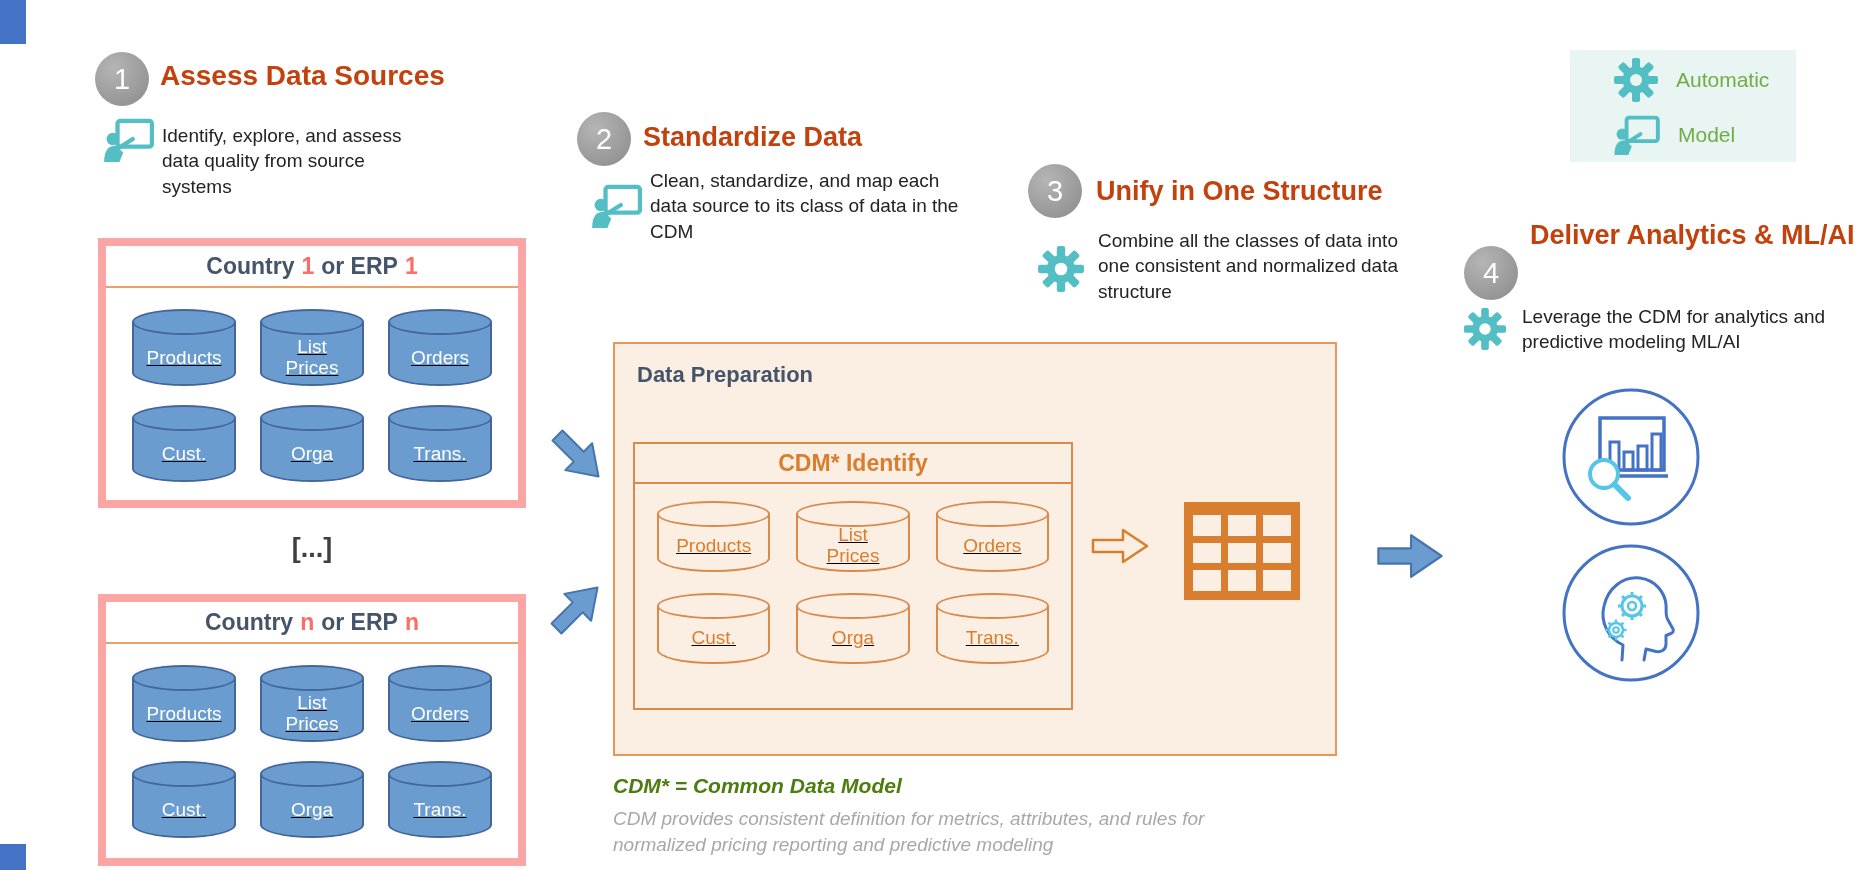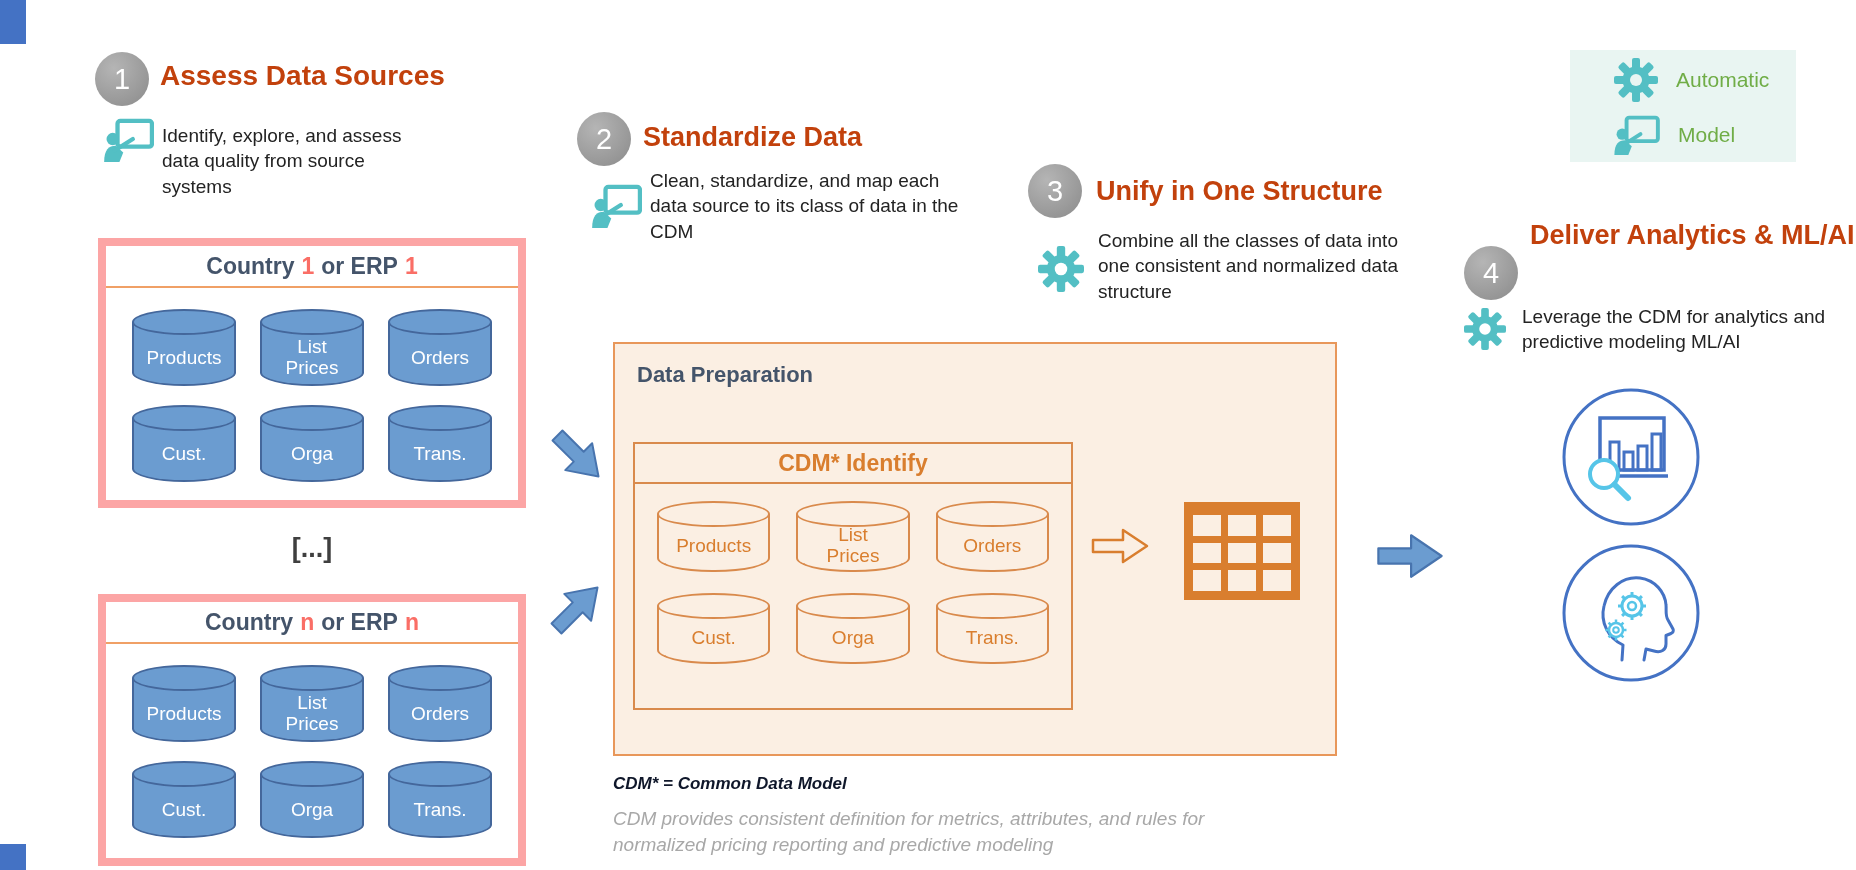--- a/index.html
+++ b/index.html
@@ -26,21 +26,21 @@
   .legend-label { color:#70AD47; font-size:21px; }
 
   .src-box { position:absolute; background:#fff; border:8px solid #fca5a5; box-sizing:border-box; }
   .box-title { height:40px; border-bottom:2px solid #F0A066; display:flex; align-items:center;
                justify-content:center; gap:7px; font-weight:700; font-size:23px; color:#44546A; }
   .box-title .var { color:#FA6E66; }
 
   .cyl-grid { display:grid; grid-template-columns:repeat(3,1fr); column-gap:24px; row-gap:32px;
               padding:34px 26px 20px; }
   .cyl { position:relative; height:62px; background:#6B9CD0; border:2px solid #44679B; border-top:none;
-         border-radius:0 0 55px 55px / 0 0 14px 14px; }
+         border-radius:0 0 55px 55px / 0 0 14px 14px;text-decoration:underline; }
   .cyl::before { content:""; position:absolute; top:-13px; left:-2px; right:-2px; height:26px;
                  background:#6B9CD0; border:2px solid #44679B; border-radius:50%; box-sizing:border-box; }
   .cyl-label { position:relative; z-index:1; display:flex; height:100%; align-items:center;
                justify-content:center; text-align:center; padding:10px 12px 0; box-sizing:border-box;
                color:#fff; font-size:19px; line-height:1.1; }
   .cyl.orange { background:#FBEFE3; border-color:#D98A4C; }
   .cyl.orange::before { background:#FBEFE3; border-color:#D98A4C; }
   .cyl.orange .cyl-label { color:#D97E2E; }
 
   .ellipsis { position:absolute; text-align:center; font-weight:700; font-size:27px; color:#3f3f3f; }
@@ -54,21 +54,21 @@
   .cdm-grid { display:grid; grid-template-columns:repeat(3,1fr); column-gap:26px; row-gap:34px;
               padding:30px 22px 20px; }
   .cdm-grid .cyl { height:56px; }
   .cdm-grid .cyl-label { padding-top:8px; }
 
   .table-icon { position:absolute; display:grid; grid-template-columns:repeat(3,1fr);
                 grid-template-rows:repeat(3,1fr); gap:7px; background:#D97E2E;
                 padding:13px 9px 9px; box-sizing:border-box; }
   .table-icon span { background:#FBEFE3; }
 
-  .fn-def { position:absolute; font-style:italic; font-weight:700; font-size:17px; color:#0f172a; }
+  .fn-def { position:absolute; font-style:italic; font-weight:700; font-size:21px; color:#4d7c0f; }
   .fn-note { position:absolute; font-style:italic; font-size:19px; color:#A8A8A8; line-height:1.38; }
 
   .arrow { position:absolute; }
 </style>
 </head>
 <body>
 
 <div class="canvas">
 
   <div class="corner top"></div>

